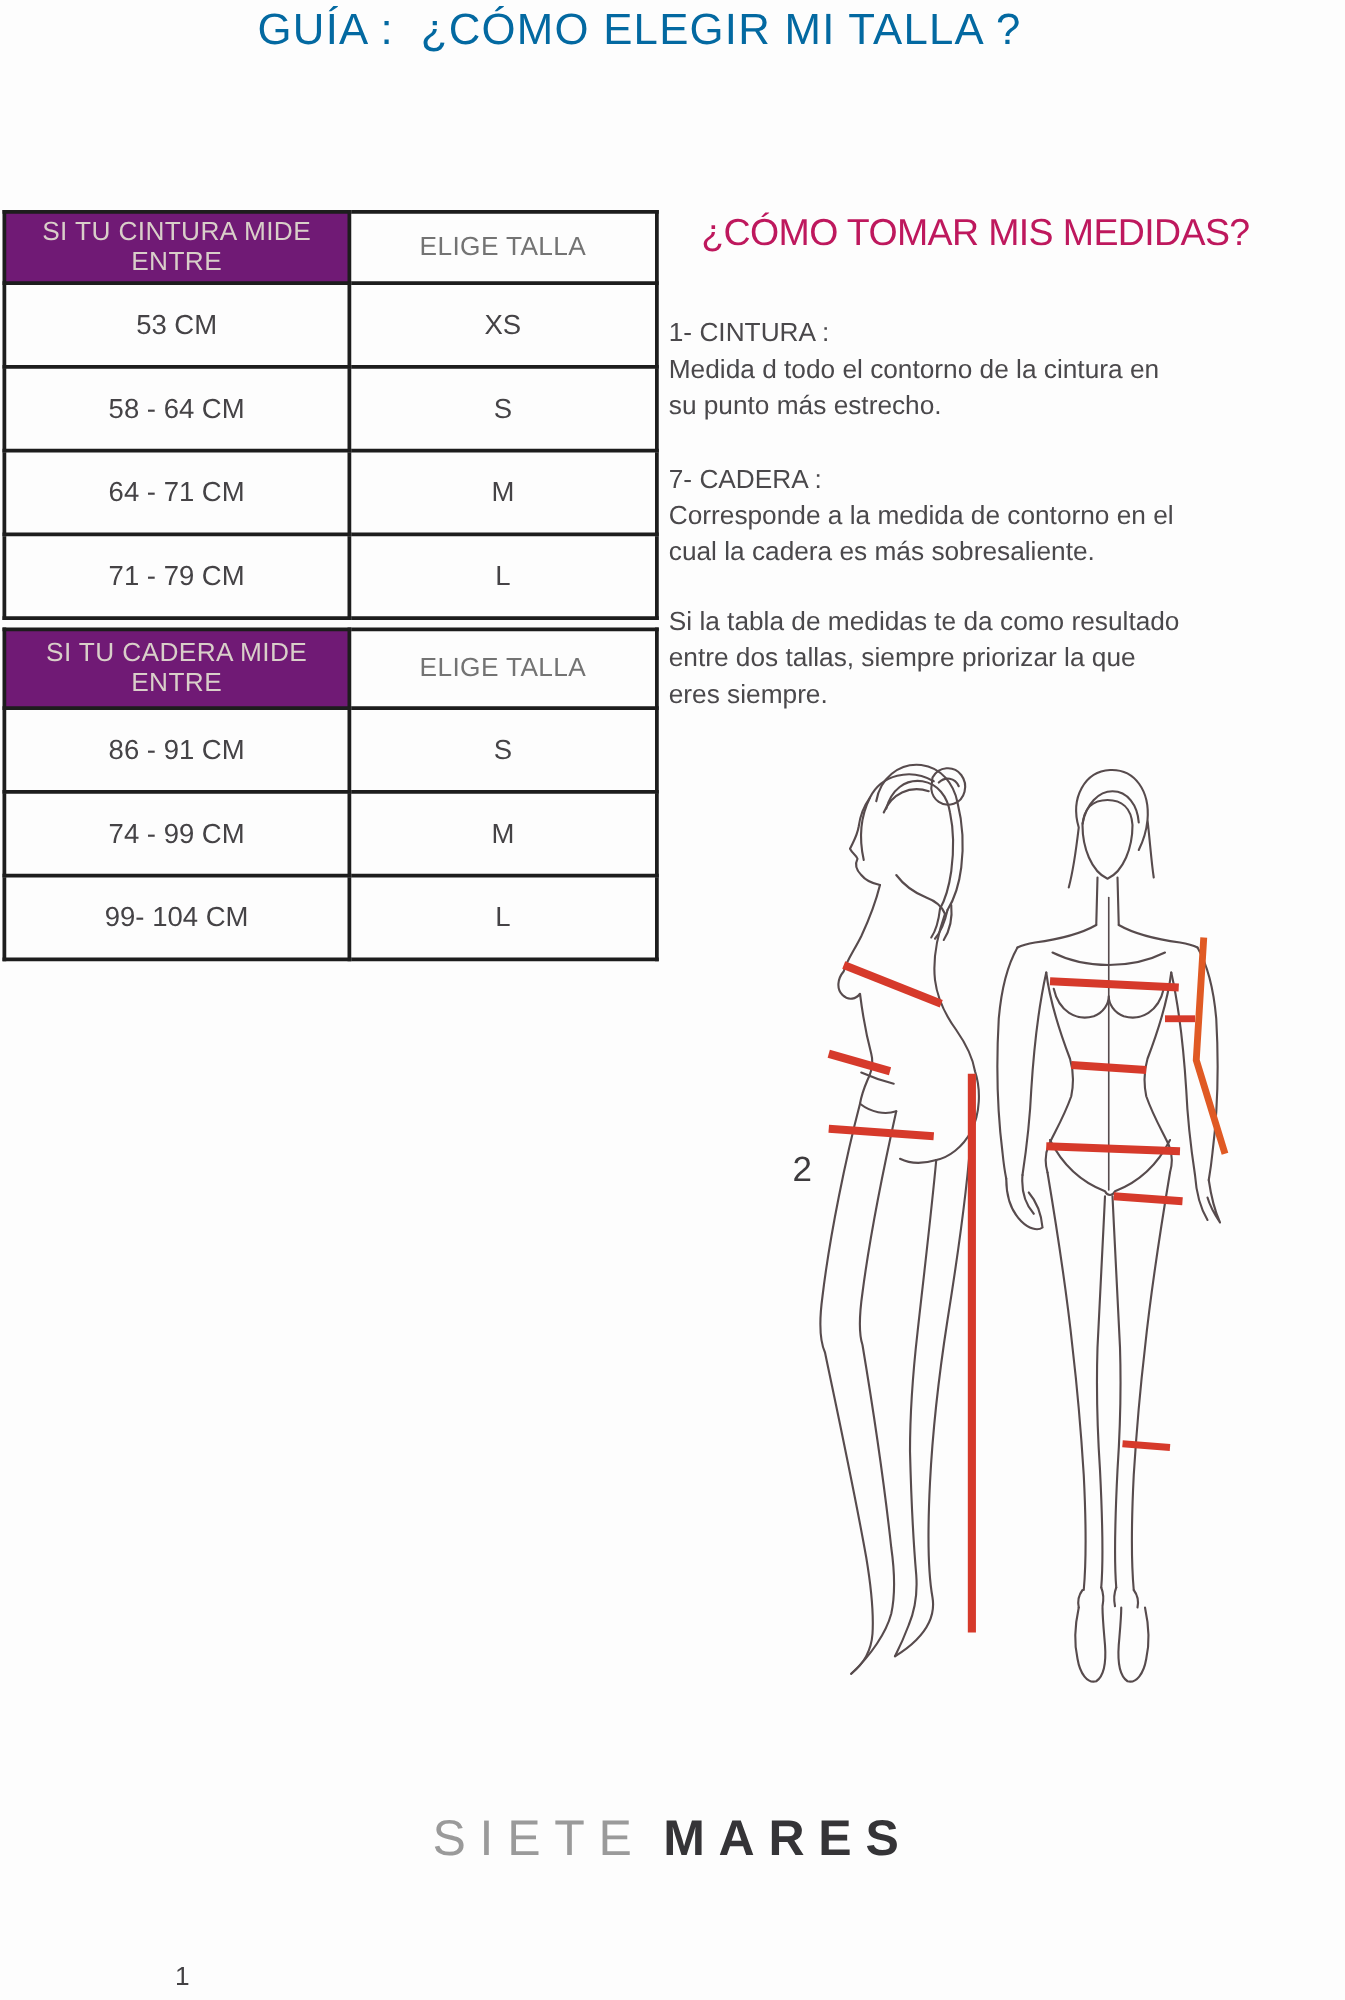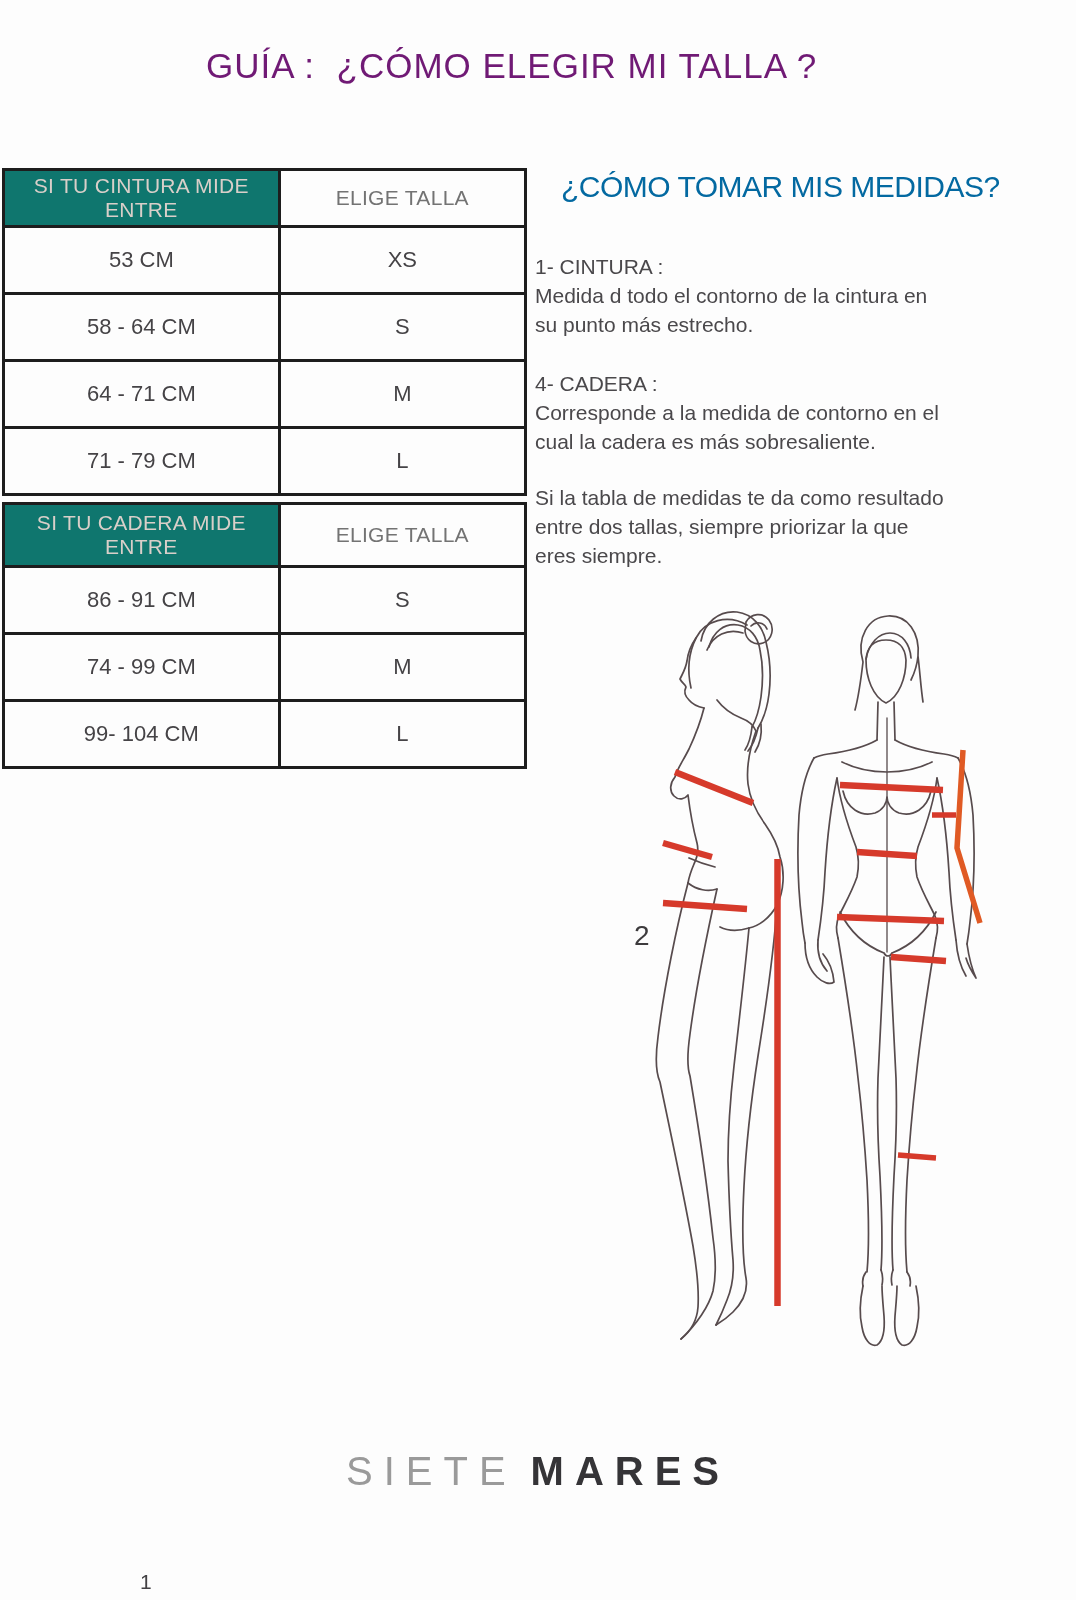--- a/index.html
+++ b/index.html
@@ -7,42 +7,42 @@
     width:1076px; height:1600px; position:relative;
     background:#fdfdfd; overflow:hidden;
     font-family:"Liberation Sans", sans-serif;
     color:#434144;
   }
   .abs { position:absolute; }
 
   
   .page-title {
     left:206px; top:4px;
-    font-size:35px; letter-spacing:1px; color:#701a75;
-    white-space:pre; font-weight:normal;margin-top:42px;
+    font-size:35px; letter-spacing:1px; color:#0369a1;
+    white-space:pre; font-weight:normal;
   }
 
   
   table.size-table {
     position:absolute; left:2px; width:525px;
     border-collapse:collapse; table-layout:fixed;
   }
   table.size-table th, table.size-table td {
     border:3px solid #1d1d1d; text-align:center; vertical-align:middle;
     font-weight:normal;
   }
   table.size-table col.c1 { width:52.8%; }
   table.size-table col.c2 { width:47.2%; }
   table.size-table th { height:52px; font-size:21px; letter-spacing:.3px; color:#737373; }
-  table.size-table th.dark { background:#0f766e; color:#d9cfc9; }
+  table.size-table th.dark { background:#701a75; color:#d9cfc9; }
   table.size-table td { height:62px; font-size:22px; color:#454346; }
 
   
   .howto-heading {
-    left:561px; top:170px; font-size:30px; letter-spacing:-0.5px; color:#0369a1;
+    left:561px; top:170px; font-size:30px; letter-spacing:-0.5px; color:#be185d;
   }
   .step, .note { left:535px; width:480px; font-size:21px; line-height:29px; color:#4a484b; }
   .step-title { display:block; }
 
   
   .logo { left:0; right:0; top:1449px; text-align:center; font-size:40px; }
   .logo .first  { color:#9a9a9a; letter-spacing:11px; font-weight:normal; }
   .logo .second { color:#353437; letter-spacing:11px; font-weight:bold; margin-left:14px; }
 
   .page-number { left:140px; top:1570px; font-size:21px; color:#434144; }
@@ -116,21 +116,21 @@
 
 <div class="abs howto-heading">¿CÓMO TOMAR MIS MEDIDAS?</div>
 
 <div class="abs step" style="top:252px">
   <span class="step-title">1- CINTURA :</span>
   <span class="step-line" style="display:block">Medida d todo el contorno de la cintura en</span>
   <span class="step-line" style="display:block">su punto más estrecho.</span>
 </div>
 
 <div class="abs step" style="top:369px">
-  <span class="step-title">4- CADERA :</span>
+  <span class="step-title">7- CADERA :</span>
   <span class="step-line" style="display:block">Corresponde a la medida de contorno en el</span>
   <span class="step-line" style="display:block">cual la cadera es más sobresaliente.</span>
 </div>
 
 <div class="abs note" style="top:483px">
   <span style="display:block">Si la tabla de medidas te da como resultado</span>
   <span style="display:block">entre dos tallas, siempre priorizar la que</span>
   <span style="display:block">eres siempre.</span>
 </div>
 

